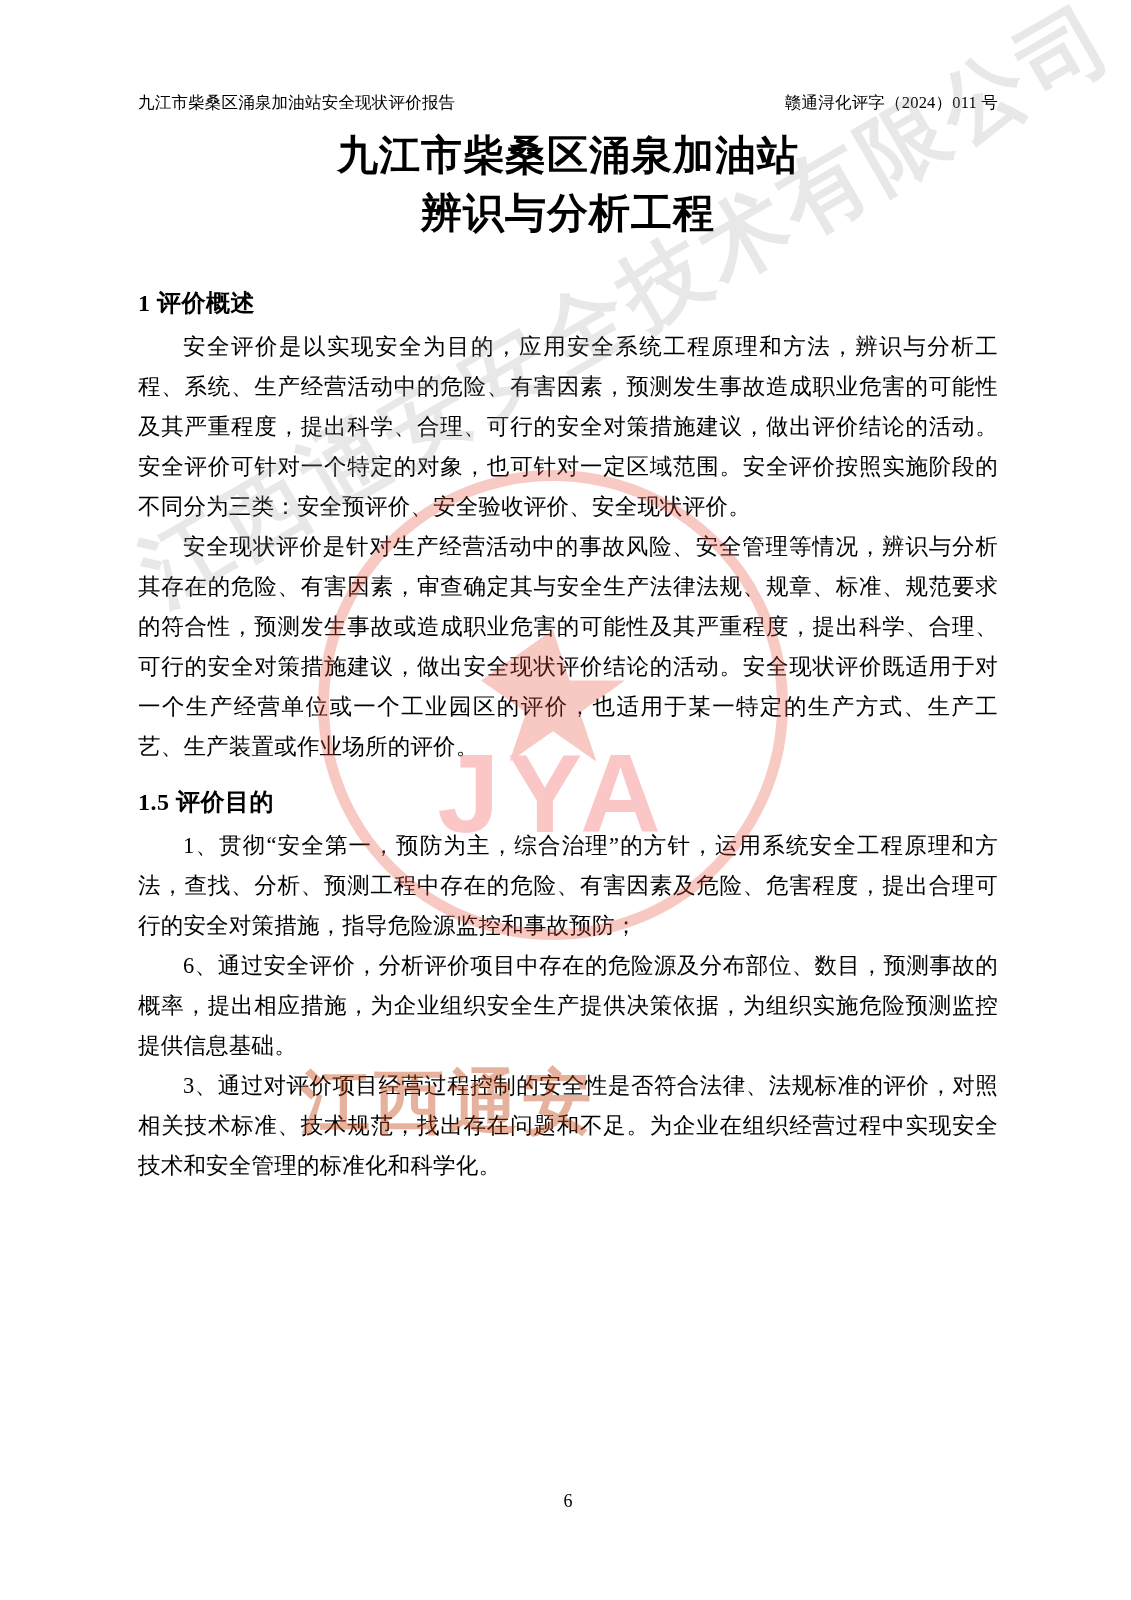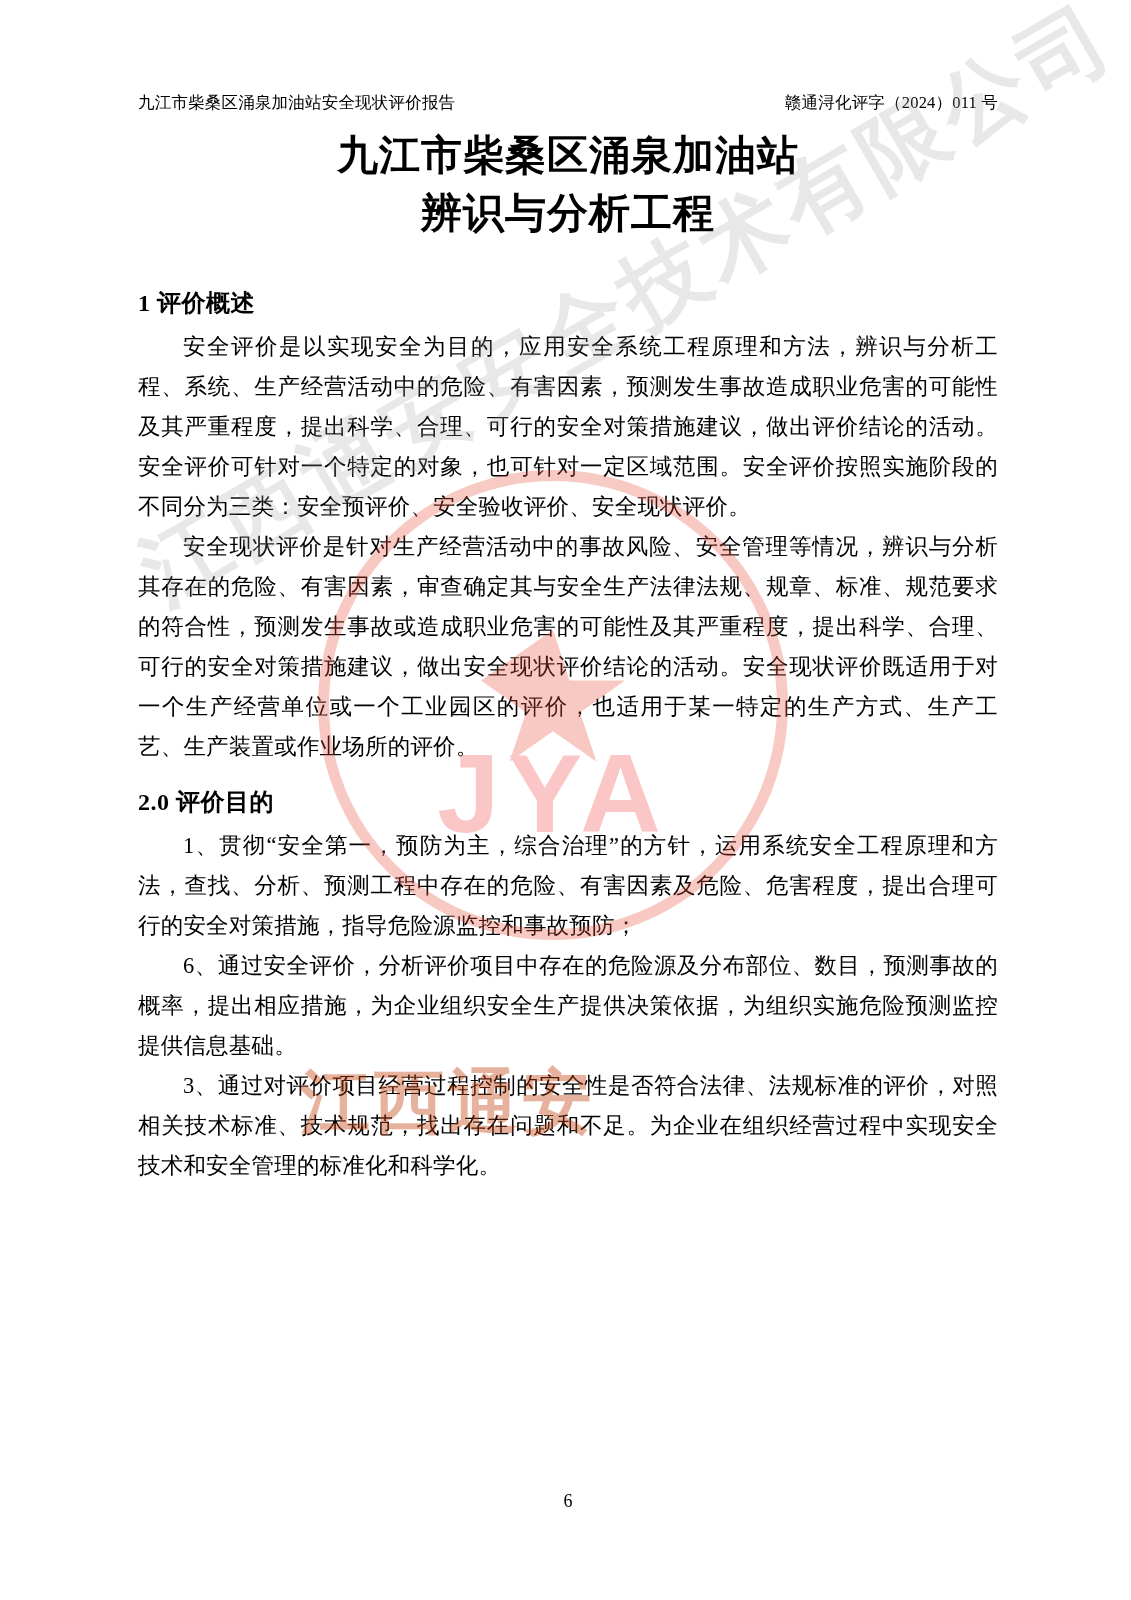--- a/index.html
+++ b/index.html
@@ -195,21 +195,21 @@
       <span class="line">九江市柴桑区涌泉加油站</span>
       <span class="line">辨识与分析工程</span>
     </div>
 
     <div class="body-block">
 
       <h2 class="sec">1 评价概述</h2>
       <p class="para">安全评价是以实现安全为目的，应用安全系统工程原理和方法，辨识与分析工程、系统、生产经营活动中的危险、有害因素，预测发生事故造成职业危害的可能性及其严重程度，提出科学、合理、可行的安全对策措施建议，做出评价结论的活动。安全评价可针对一个特定的对象，也可针对一定区域范围。安全评价按照实施阶段的不同分为三类：安全预评价、安全验收评价、安全现状评价。</p>
       <p class="para">安全现状评价是针对生产经营活动中的事故风险、安全管理等情况，辨识与分析其存在的危险、有害因素，审查确定其与安全生产法律法规、规章、标准、规范要求的符合性，预测发生事故或造成职业危害的可能性及其严重程度，提出科学、合理、可行的安全对策措施建议，做出安全现状评价结论的活动。安全现状评价既适用于对一个生产经营单位或一个工业园区的评价，也适用于某一特定的生产方式、生产工艺、生产装置或作业场所的评价。</p>
 
-      <h2 class="sec sub">2.0 评价目的</h2>
+      <h2 class="sec sub">1.5 评价目的</h2>
       <p class="para">1、贯彻“安全第一，预防为主，综合治理”的方针，运用系统安全工程原理和方法，查找、分析、预测工程中存在的危险、有害因素及危险、危害程度，提出合理可行的安全对策措施，指导危险源监控和事故预防；</p>
       <p class="para">6、通过安全评价，分析评价项目中存在的危险源及分布部位、数目，预测事故的概率，提出相应措施，为企业组织安全生产提供决策依据，为组织实施危险预测监控提供信息基础。</p>
       <p class="para">3、通过对评价项目经营过程控制的安全性是否符合法律、法规标准的评价，对照相关技术标准、技术规范，找出存在问题和不足。为企业在组织经营过程中实现安全技术和安全管理的标准化和科学化。</p>
 
     </div>
 
     <div class="page-number">6</div>
 
   </div>
 </div>

